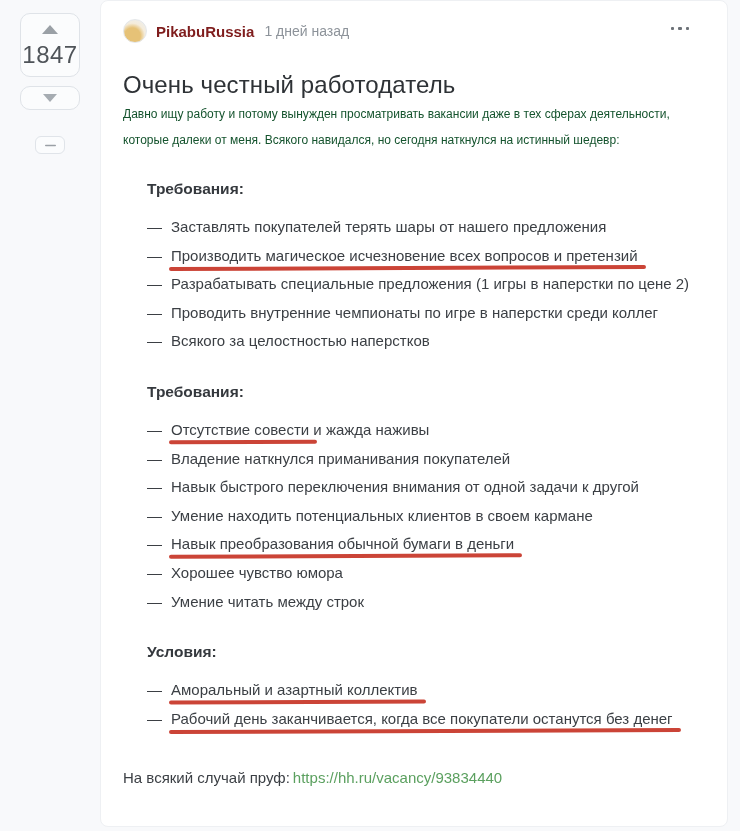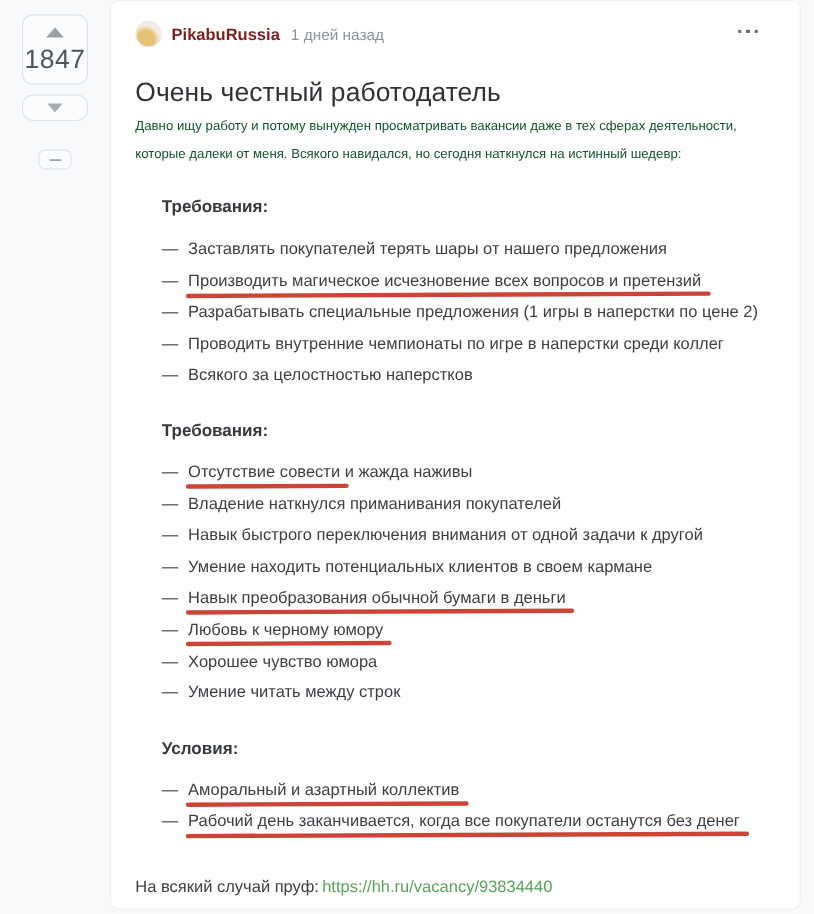--- a/index.html
+++ b/index.html
@@ -100,21 +100,20 @@
           <li><span class="dash">—</span><span>Проводить внутренние чемпионаты по игре в наперстки среди коллег</span></li>
           <li><span class="dash">—</span><span>Всякого за целостностью наперстков</span></li>
         </ul>
         <div class="sec-heading">Требования:</div>
         <ul class="post-list">
           <li><span class="dash">—</span><span class="marked">Отсутствие совести</span><span> и жажда наживы</span></li>
           <li><span class="dash">—</span><span>Владение наткнулся приманивания покупателей</span></li>
           <li><span class="dash">—</span><span>Навык быстрого переключения внимания от одной задачи к другой</span></li>
           <li><span class="dash">—</span><span>Умение находить потенциальных клиентов в своем кармане</span></li>
           <li><span class="dash">—</span><span class="marked">Навык преобразования обычной бумаги в деньги</span></li>
-          <li><span class="dash">—</span><span class="marked">Любовь к черному юмору</span></li>
           <li><span class="dash">—</span><span>Хорошее чувство юмора</span></li>
           <li><span class="dash">—</span><span>Умение читать между строк</span></li>
         </ul>
         <div class="sec-heading">Условия:</div>
         <ul class="post-list">
           <li><span class="dash">—</span><span class="marked">Аморальный и азартный коллектив</span></li>
           <li><span class="dash">—</span><span class="marked">Рабочий день заканчивается, когда все покупатели останутся без денег</span></li>
         </ul>
       </div>
 

